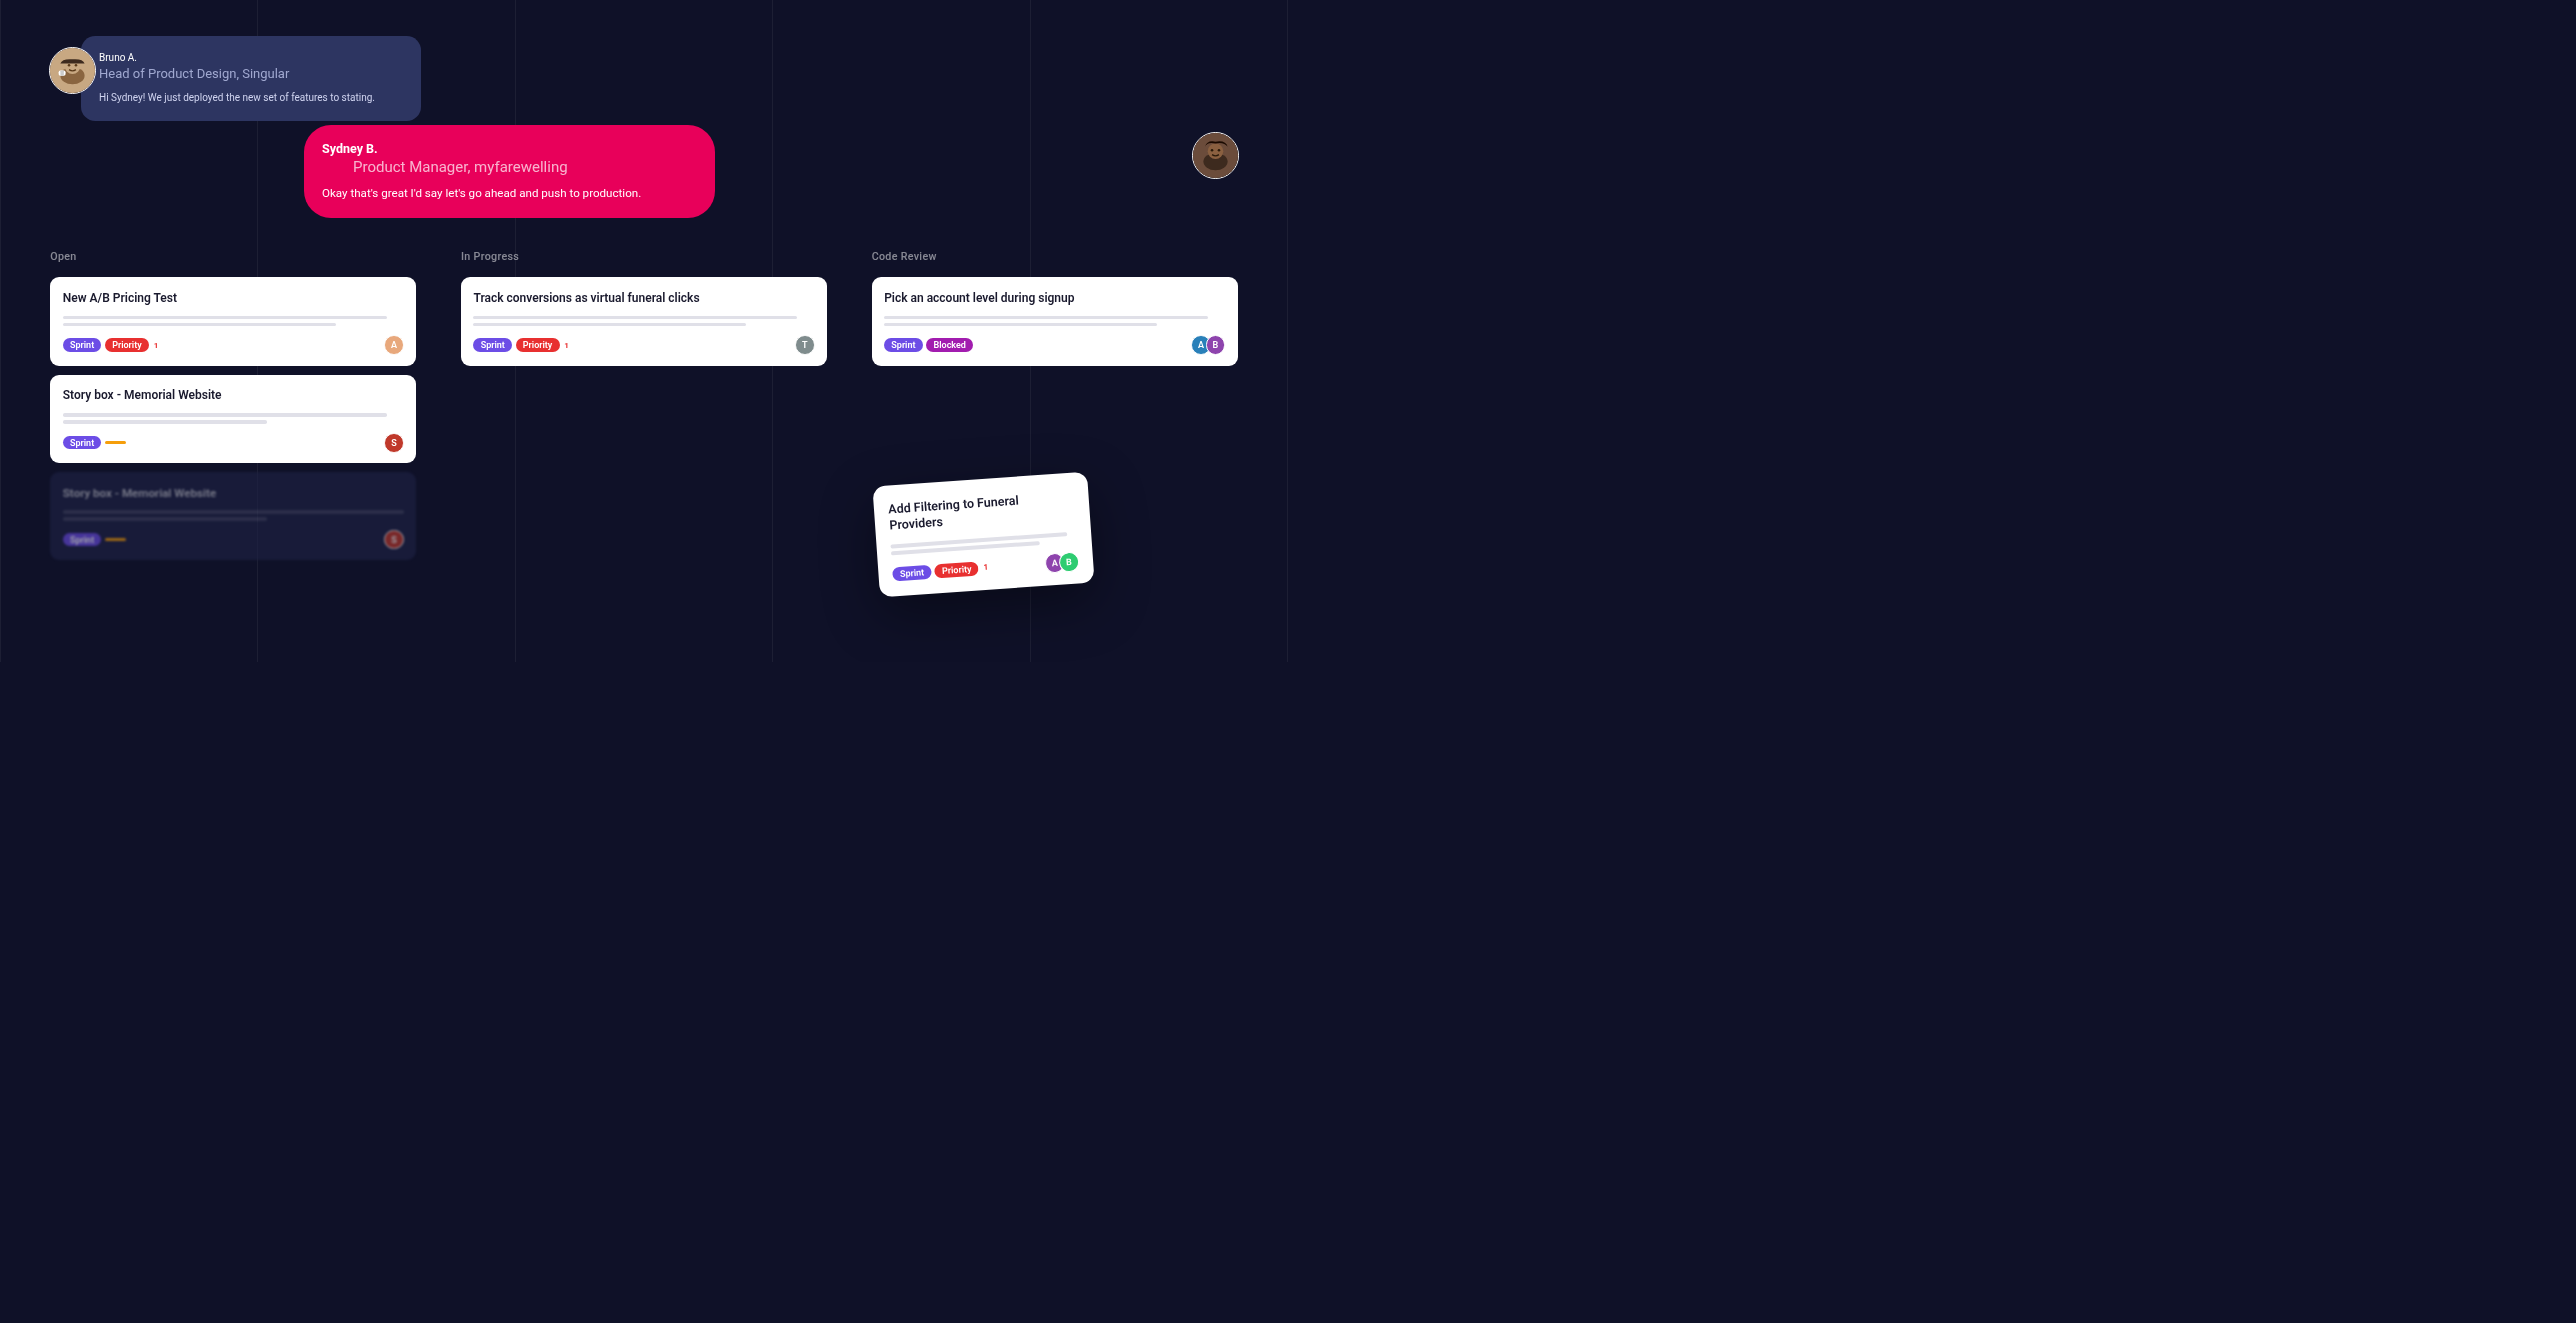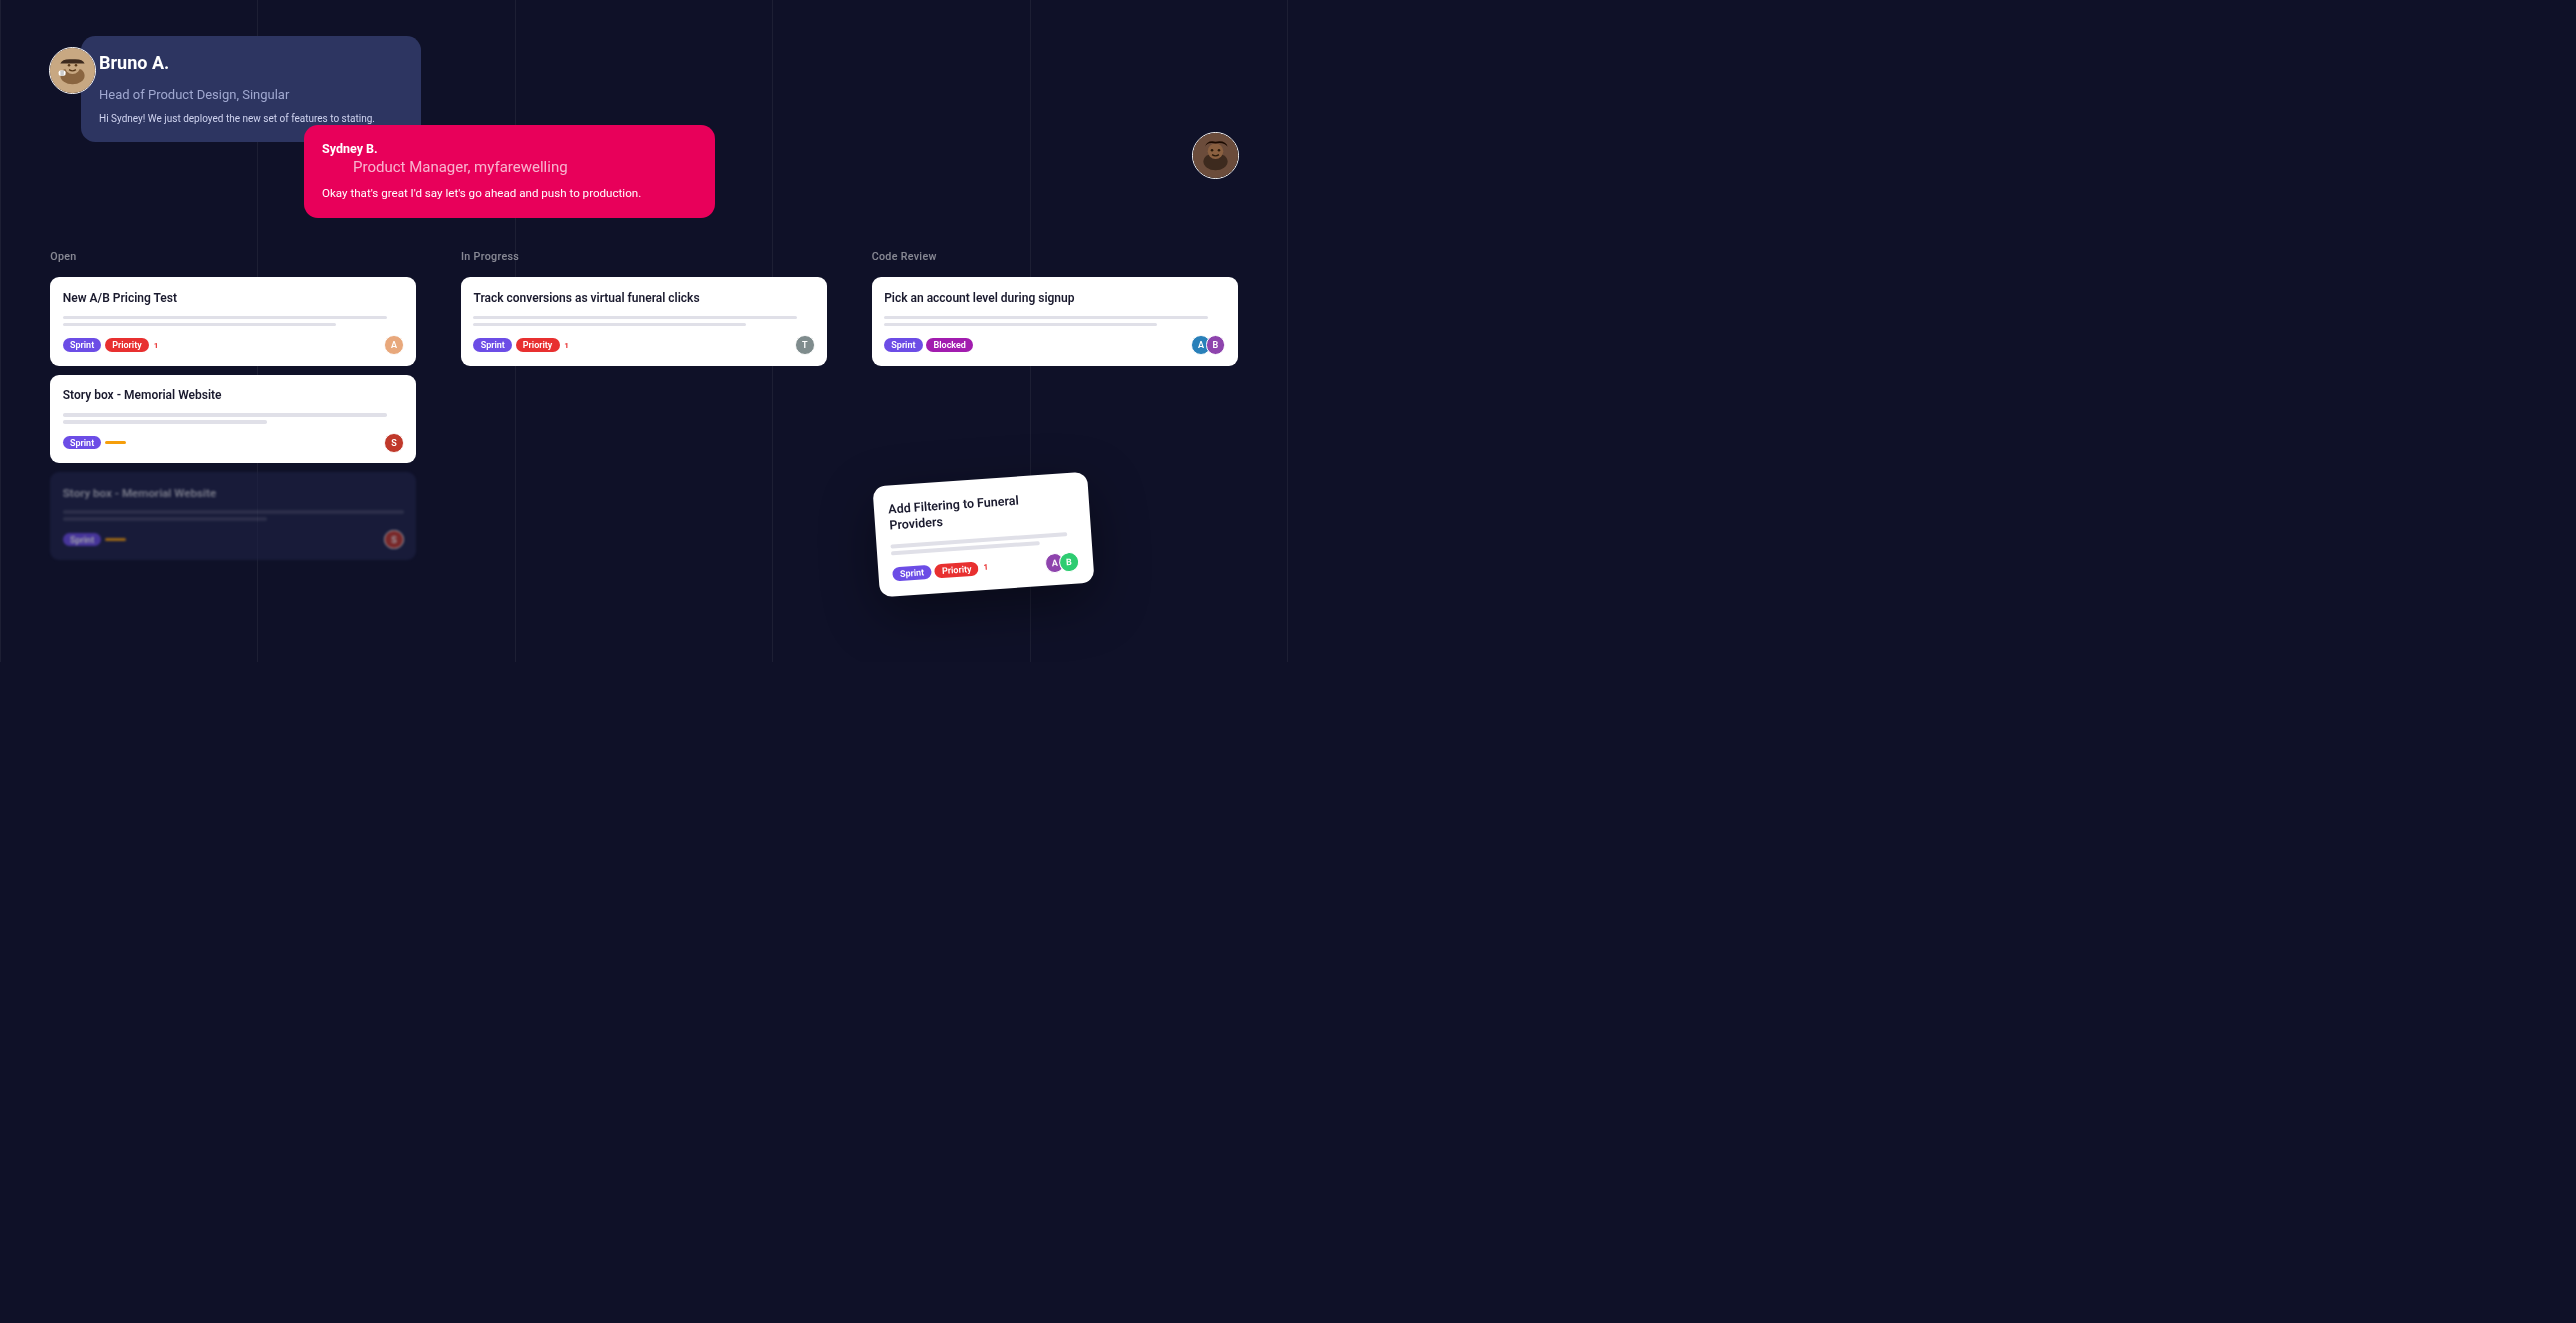--- a/index.html
+++ b/index.html
@@ -39,24 +39,24 @@
     .bubble-bruno {
       position: absolute;
       left: 81px;
       top: 18px;
       width: 340px;
       background: #2d3561;
       border-radius: 14.3px;
       padding: 16px 18px;
     }
     .bubble-bruno .name {
-      font-size: 18px;
-      font-weight: 700;
+      font-size: 10px;
+      font-weight: 400;
       color: #ffffff;
-      margin-bottom: 14px;
+      margin-bottom: 3px;
     }
     .bubble-bruno .role {
       font-size: 13px;
       color: #a0a8d0;
       margin-bottom: 9px;
     }
     .bubble-bruno .message {
       font-size: 10px;
       color: #d0d4f0;
       line-height: 1.5;
@@ -83,21 +83,21 @@
       justify-content: center;
       font-size: 19.7px;
     }
 
     .bubble-sydney {
       position: absolute;
       left: 304px;
       top: 107px;
       width: 411px;
       background: #e8005a;
-      border-radius: 14px;
+      border-radius: 27px;
       padding: 16px 18px;
     }
     .bubble-sydney .name {
       font-size: 12.5px;
       font-weight: 700;
       color: #ffffff;
       margin-bottom: 1.8px;
     }
     .bubble-sydney .role {
       font-size: 15px;

